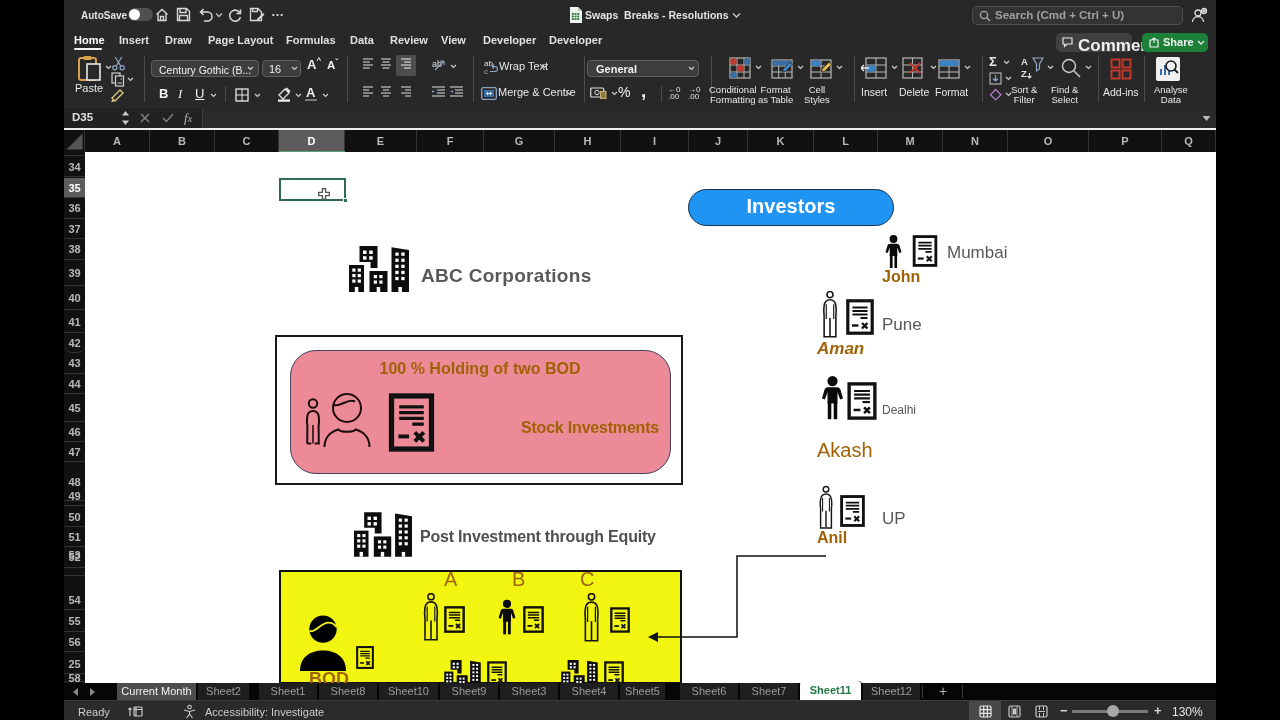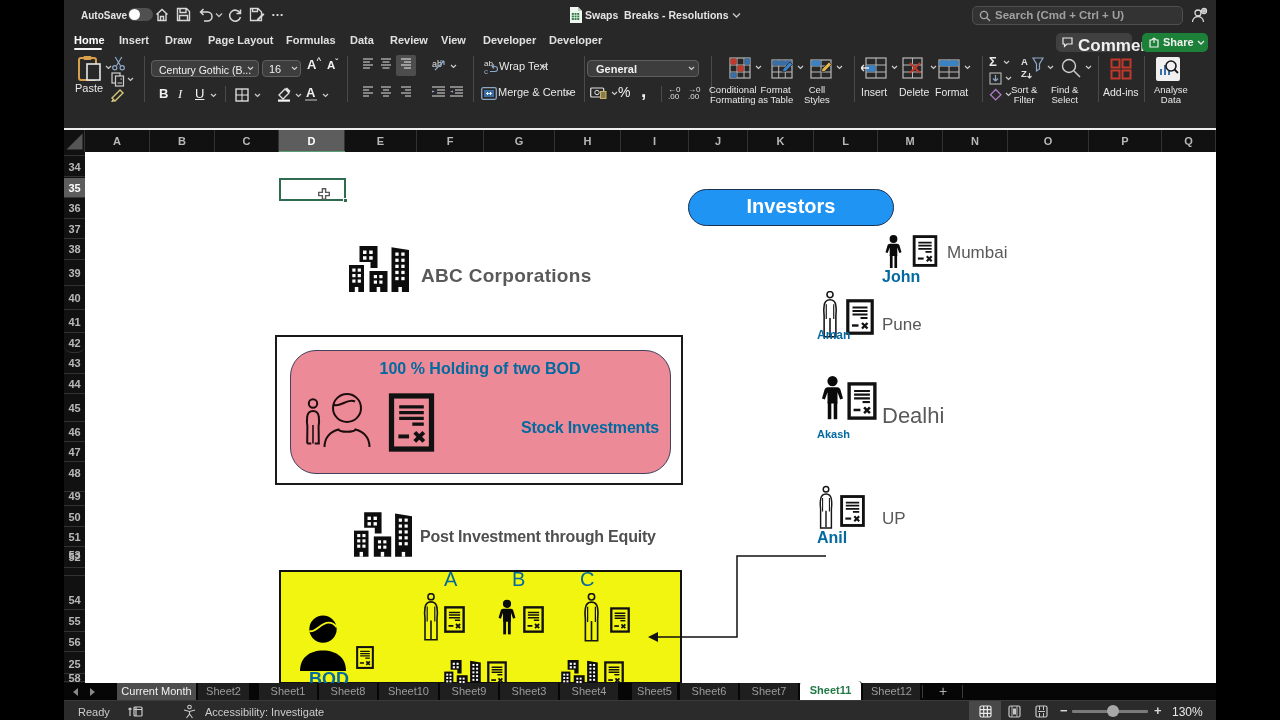--- a/index.html
+++ b/index.html
@@ -32,21 +32,21 @@
 
 #grid { position:absolute; left:21px; top:152px; width:1131px; height:531px; background:#ffffff; overflow:hidden; }
 
 #tabbar { position:absolute; left:0; top:683px; width:1152px; height:17px; background:#060606; }
 .stab { position:absolute; top:0; height:17px; background:#1f1f1f; color:#9c9c9c; font-size:11px; text-align:center; line-height:17px; border-right:1px solid #070707; }
 
 #statusbar { position:absolute; left:0; top:700px; width:1152px; height:20px; background:#2b2b2b; border-top:1px solid #3a3a3a; }
 .sbtxt { position:absolute; color:#cccccc; font-size:11px; }
 
 .g { color:#595959; }
-.blk { color:#0369a1; }
+.blk { color:#a16207; }
 </style>
 </head>
 <body>
 <svg width="0" height="0" style="position:absolute;">
   <defs>
     <g id="bldg">
       <g fill="#0d0d0d">
         <path d="M10.5 0 H28.5 V22 H21.5 V16 H10.5 Z"></path>
         <rect x="0" y="19" width="15" height="27"></rect>
         <rect x="20.5" y="25" width="18" height="21"></rect>
@@ -451,20 +451,38 @@
     <div class="rlab" style="left:1039px; top:36px; font-size:10.5px;">Add-ins</div>
     <div class="rsep" style="left:1080px;"></div>
     <svg class="abs" style="left:1091px; top:4px;" width="26" height="26" viewBox="0 0 26 26">
         <rect x="1" y="1" width="24" height="24" rx="2" fill="#f0f0f0"></rect>
         <path d="M6 19 V13 M10 19 V9 M14 19 V15" stroke="#3a6ea5" stroke-width="2"></path>
         <circle cx="16" cy="10" r="5" fill="#f0f0f0" stroke="#1a1a1a" stroke-width="1.6"></circle>
         <path d="M19.5 13.5 L23 17" stroke="#1a1a1a" stroke-width="1.8"></path>
       </svg>
     <div class="rlab" style="left:1090px; top:33px;">Analyse<br>Data</div>
   </div>
+  <div id="fbar">
+    <div class="abs" style="left:8px; top:3px; color:#e0e0e0; font-size:11.5px; font-weight:700;">D35</div>
+    <svg class="abs" style="left:57px; top:3px;" width="9" height="14" viewBox="0 0 9 14">
+        <path d="M4.5 0 L8 4.5 H1 Z" fill="#cccccc"></path>
+        <path d="M4.5 14 L8 9.5 H1 Z" fill="#cccccc"></path>
+      </svg>
+    <svg class="abs" style="left:76px; top:5px;" width="10" height="10" viewBox="0 0 10 10" stroke="#808080" stroke-width="1.5">
+        <path d="M1 1 L9 9 M9 1 L1 9"></path>
+      </svg>
+    <svg class="abs" style="left:98px; top:5px;" width="12" height="10" viewBox="0 0 12 10" fill="none" stroke="#808080" stroke-width="1.5">
+        <path d="M1 5 L4.5 8.5 L11 1"></path>
+      </svg>
+    <div class="abs" style="left:120px; top:2px; color:#b0b0b0; font-size:13px; font-style:italic; font-family:'Liberation Serif',serif;">f<span style="font-size:10px;">x</span></div>
+    <div class="abs" style="left:138px; top:0; width:1014px; height:20px; background:#2a2a2a; border-left:1px solid #3c3c3c;"></div>
+    <svg class="abs" style="left:1138px; top:7px;" width="9" height="7" viewBox="0 0 9 7">
+        <path d="M0.5 1 L4.5 6 L8.5 1 Z" fill="#b8b8b8"></path>
+      </svg>
+  </div>
   <div id="fline"></div>
   <div id="colhdr">
     <div class="abs" style="left:215px; top:20.5px; width:66px; height:1.5px; background:#5a9e78; z-index:5;"></div>
     <div class="abs" style="left:0; top:0; width:21px; height:22px; background:#111111; border-right:1px solid #323232;"><svg width="21" height="22">
           <path d="M2.5 19.5 L18.5 3.5 L18.5 19.5 Z" fill="#555555"></path>
         </svg></div>
     <div class="chd" style="left:21px; width:65px; ">A</div>
     <div class="chd" style="left:86px; width:65px; ">B</div>
     <div class="chd" style="left:151px; width:64px; ">C</div>
     <div class="chd" style="left:215px; width:66px; background:#5d5d5d; color:#ffffff;">D</div>
@@ -491,21 +509,21 @@
     <div class="rhd" style="top:88.4px; height:19.9px; line-height:19.9px; ">38</div>
     <div class="rhd" style="top:109.3px; height:24.6px; line-height:24.6px; ">39</div>
     <div class="rhd" style="top:134.9px; height:22.7px; line-height:22.7px; ">40</div>
     <div class="rhd" style="top:158.6px; height:22.7px; line-height:22.7px; ">41</div>
     <div class="rhd" style="top:182.3px; height:19.1px; line-height:19.1px;border-radius:8px; ">42</div>
     <div class="rhd" style="top:202.4px; height:19.2px; line-height:19.2px; ">43</div>
     <div class="rhd" style="top:222.6px; height:19.1px; line-height:19.1px; ">44</div>
     <div class="rhd" style="top:242.7px; height:27.0px; line-height:27.0px; ">45</div>
     <div class="rhd" style="top:270.7px; height:19.1px; line-height:19.1px; ">46</div>
     <div class="rhd" style="top:290.8px; height:19.2px; line-height:19.2px; ">47</div>
-    <div class="rhd" style="top:311.0px; height:29px; line-height:21.8px; ">48</div>
+    <div class="rhd" style="top:320px; height:29px; line-height:21.8px; ">48</div>
     <div class="rhd" style="top:333.8px; height:20.7px; line-height:20.7px; ">49</div>
     <div class="rhd" style="top:355.5px; height:19.8px; line-height:19.8px; ">50</div>
     <div class="rhd" style="top:376.3px; height:19.0px; line-height:19.0px; ">51</div>
     <div class="rhd" style="top:396.3px; height:19.9px; line-height:19.9px; ">52</div>
     <div class="rhd" style="top:393px; height:31px; line-height:20.8px; ">53</div>
     <div class="rhd" style="top:439.0px; height:19.0px; line-height:19.0px; ">54</div>
     <div class="rhd" style="top:459.0px; height:20.7px; line-height:20.7px; ">55</div>
     <div class="rhd" style="top:480.7px; height:19.8px; line-height:19.8px; ">56</div>
     <div class="rhd" style="top:501.5px; height:20.7px; line-height:20.7px; ">25</div>
     <div class="rhd" style="top:523.2px; height:7.3px; line-height:7.3px; ">58</div>
@@ -592,29 +610,29 @@
       </svg>
     <div class="abs g" style="left:862px; top:91px; font-size:17px;">Mumbai</div>
     <div class="abs blk" style="left:797px; top:116px; font-size:16px; font-weight:700;">John</div>
     <svg class="abs" style="left:735px; top:139px;" width="20" height="47" viewBox="0 0 20 48">
         <use href="#outp"></use>
       </svg>
     <svg class="abs" style="left:761px; top:146px;" width="28" height="38" viewBox="0 0 28 36">
         <use href="#doc"></use>
       </svg>
     <div class="abs g" style="left:797px; top:163px; font-size:17px;">Pune</div>
-    <div class="abs blk" style="left:732px; top:176px; font-size:12px; font-weight:700;">Aman</div>
+    <div class="abs blk" style="left:732px; top:187px; font-size:17px; font-weight:700;font-style:italic;">Aman</div>
     <svg class="abs" style="left:735px; top:223px;" width="25" height="45" viewBox="0 0 19 33">
         <use href="#filp"></use>
       </svg>
     <svg class="abs" style="left:762px; top:230px;" width="30" height="38" viewBox="0 0 28 36">
         <use href="#doc"></use>
       </svg>
-    <div class="abs g" style="left:797px; top:251px; font-size:22px;">Dealhi</div>
-    <div class="abs blk" style="left:732px; top:276px; font-size:11px; font-weight:700;">Akash</div>
+    <div class="abs g" style="left:797px; top:251px; font-size:12px;">Dealhi</div>
+    <div class="abs blk" style="left:732px; top:287px; font-size:20px; font-weight:400;">Akash</div>
     <svg class="abs" style="left:732px; top:333px;" width="18" height="45" viewBox="0 0 20 48">
         <use href="#outp"></use>
       </svg>
     <svg class="abs" style="left:755px; top:340px;" width="25" height="38" viewBox="0 0 28 36">
         <use href="#doc"></use>
       </svg>
     <div class="abs g" style="left:797px; top:357px; font-size:17px;">UP</div>
     <div class="abs blk" style="left:732px; top:377px; font-size:16px; font-weight:700;">Anil</div>
 
     <svg class="abs" style="left:560px; top:400px;" width="190" height="92" viewBox="0 0 190 92" fill="none">
@@ -630,21 +648,21 @@
         <path d="M2 0 L7 4 L2 8 Z" fill="#888888"></path>
       </svg>
     <div class="stab" style="left:53px; width:80px; background:#4d4d4d; color:#f2f2f2;">Current Month</div>
     <div class="stab" style="left:134px; width:52px;">Sheet2</div>
     <div class="stab" style="left:195px; width:59px;">Sheet1</div>
     <div class="stab" style="left:255px; width:59px;">Sheet8</div>
     <div class="stab" style="left:315px; width:60px;">Sheet10</div>
     <div class="stab" style="left:376px; width:59px;">Sheet9</div>
     <div class="stab" style="left:436px; width:59px;">Sheet3</div>
     <div class="stab" style="left:496px; width:59px;">Sheet4</div>
-    <div class="stab" style="left:556px; width:46px;margin-left:12px;">Sheet5</div>
+    <div class="stab" style="left:556px; width:46px;">Sheet5</div>
     <div class="stab" style="left:616px; width:59px;">Sheet6</div>
     <div class="stab" style="left:676px; width:59px;">Sheet7</div>
     <div class="stab" style="left:736px; top:-2px; height:19px; line-height:19px; width:62px; background:#ffffff; color:#217a46; font-weight:700; border-radius:4px 4px 0 0;">Sheet11</div>
     <div class="stab" style="left:799px; width:58px;">Sheet12</div>
     <div class="abs" style="left:858px; top:2px; width:1px; height:13px; background:#3a3a3a;"></div>
     <div class="abs" style="left:864px; top:0px; color:#b0b0b0; font-size:14px; font-weight:400; line-height:16px; width:30px; text-align:center;">+</div>
     <div class="abs" style="left:898px; top:2px; width:1px; height:13px; background:#3a3a3a;"></div>
   </div>
   <div id="statusbar">
     <div class="sbtxt" style="left:14px; top:5px;">Ready</div>

